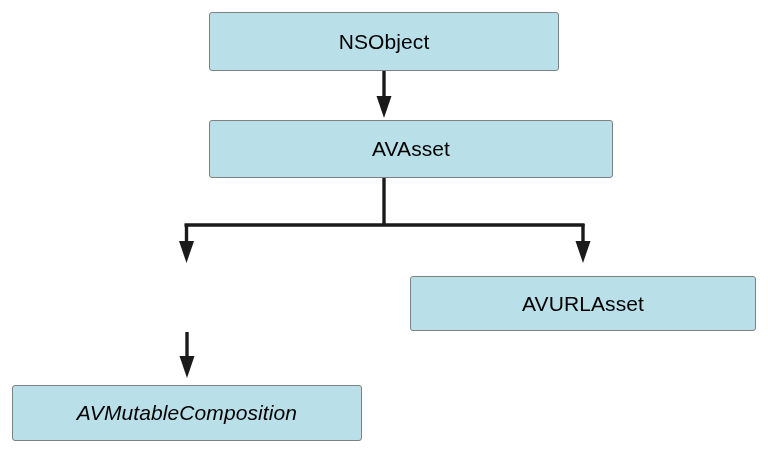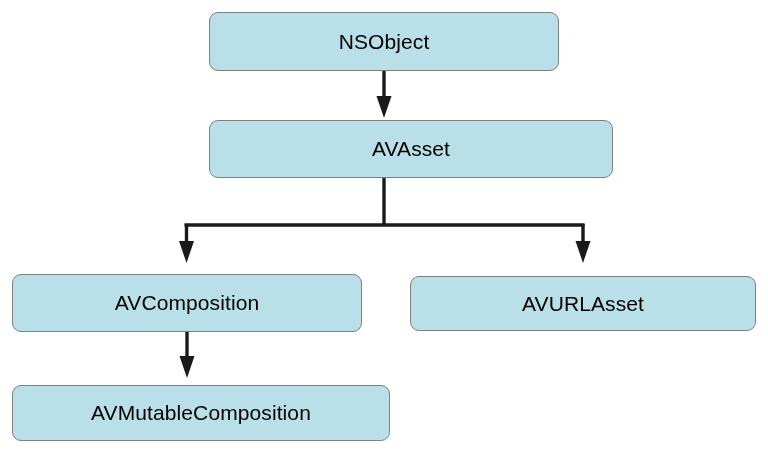--- a/index.html
+++ b/index.html
@@ -24,21 +24,21 @@
     top: 0;
     width: 768px;
     height: 456px;
     pointer-events: none;
   }
   .node {
     position: absolute;
     box-sizing: border-box;
     background: #b9dfe9;
     border: 1.5px solid #808080;
-    border-radius: 9px;
+    border-radius: 3px;
     display: flex;
     align-items: center;
     justify-content: center;
     color: #000000;
     font-family: "Liberation Sans", sans-serif;
     font-size: 21px;
     font-weight: 400;
     letter-spacing: 0.1px;
     line-height: 1;
     white-space: nowrap;
@@ -82,25 +82,22 @@
   </svg>
 
   <div class="node" style="left:209px; top:12px; width:350px; height:59px;">
     <span class="node-label">NSObject</span>
   </div>
 
   <div class="node" style="left:209px; top:120px; width:404px; height:58px;">
     <span class="node-label">AVAsset</span>
   </div>
 
-  <div class="node" style="left:12px; top:274px; width:350px; height:58px;">
-    <span class="node-label">AVComposition</span>
-  </div>
 
   <div class="node" style="left:410px; top:276px; width:346px; height:55px;justify-content:center;">
     <span class="node-label">AVURLAsset</span>
   </div>
 
-  <div class="node" style="left:12px; top:385px; width:378px; height:56px;">
+  <div class="node" style="left:12px; top:385px; width:350px; height:56px;font-style:italic;">
     <span class="node-label">AVMutableComposition</span>
   </div>
 
 </div>
 
 </body></html>

